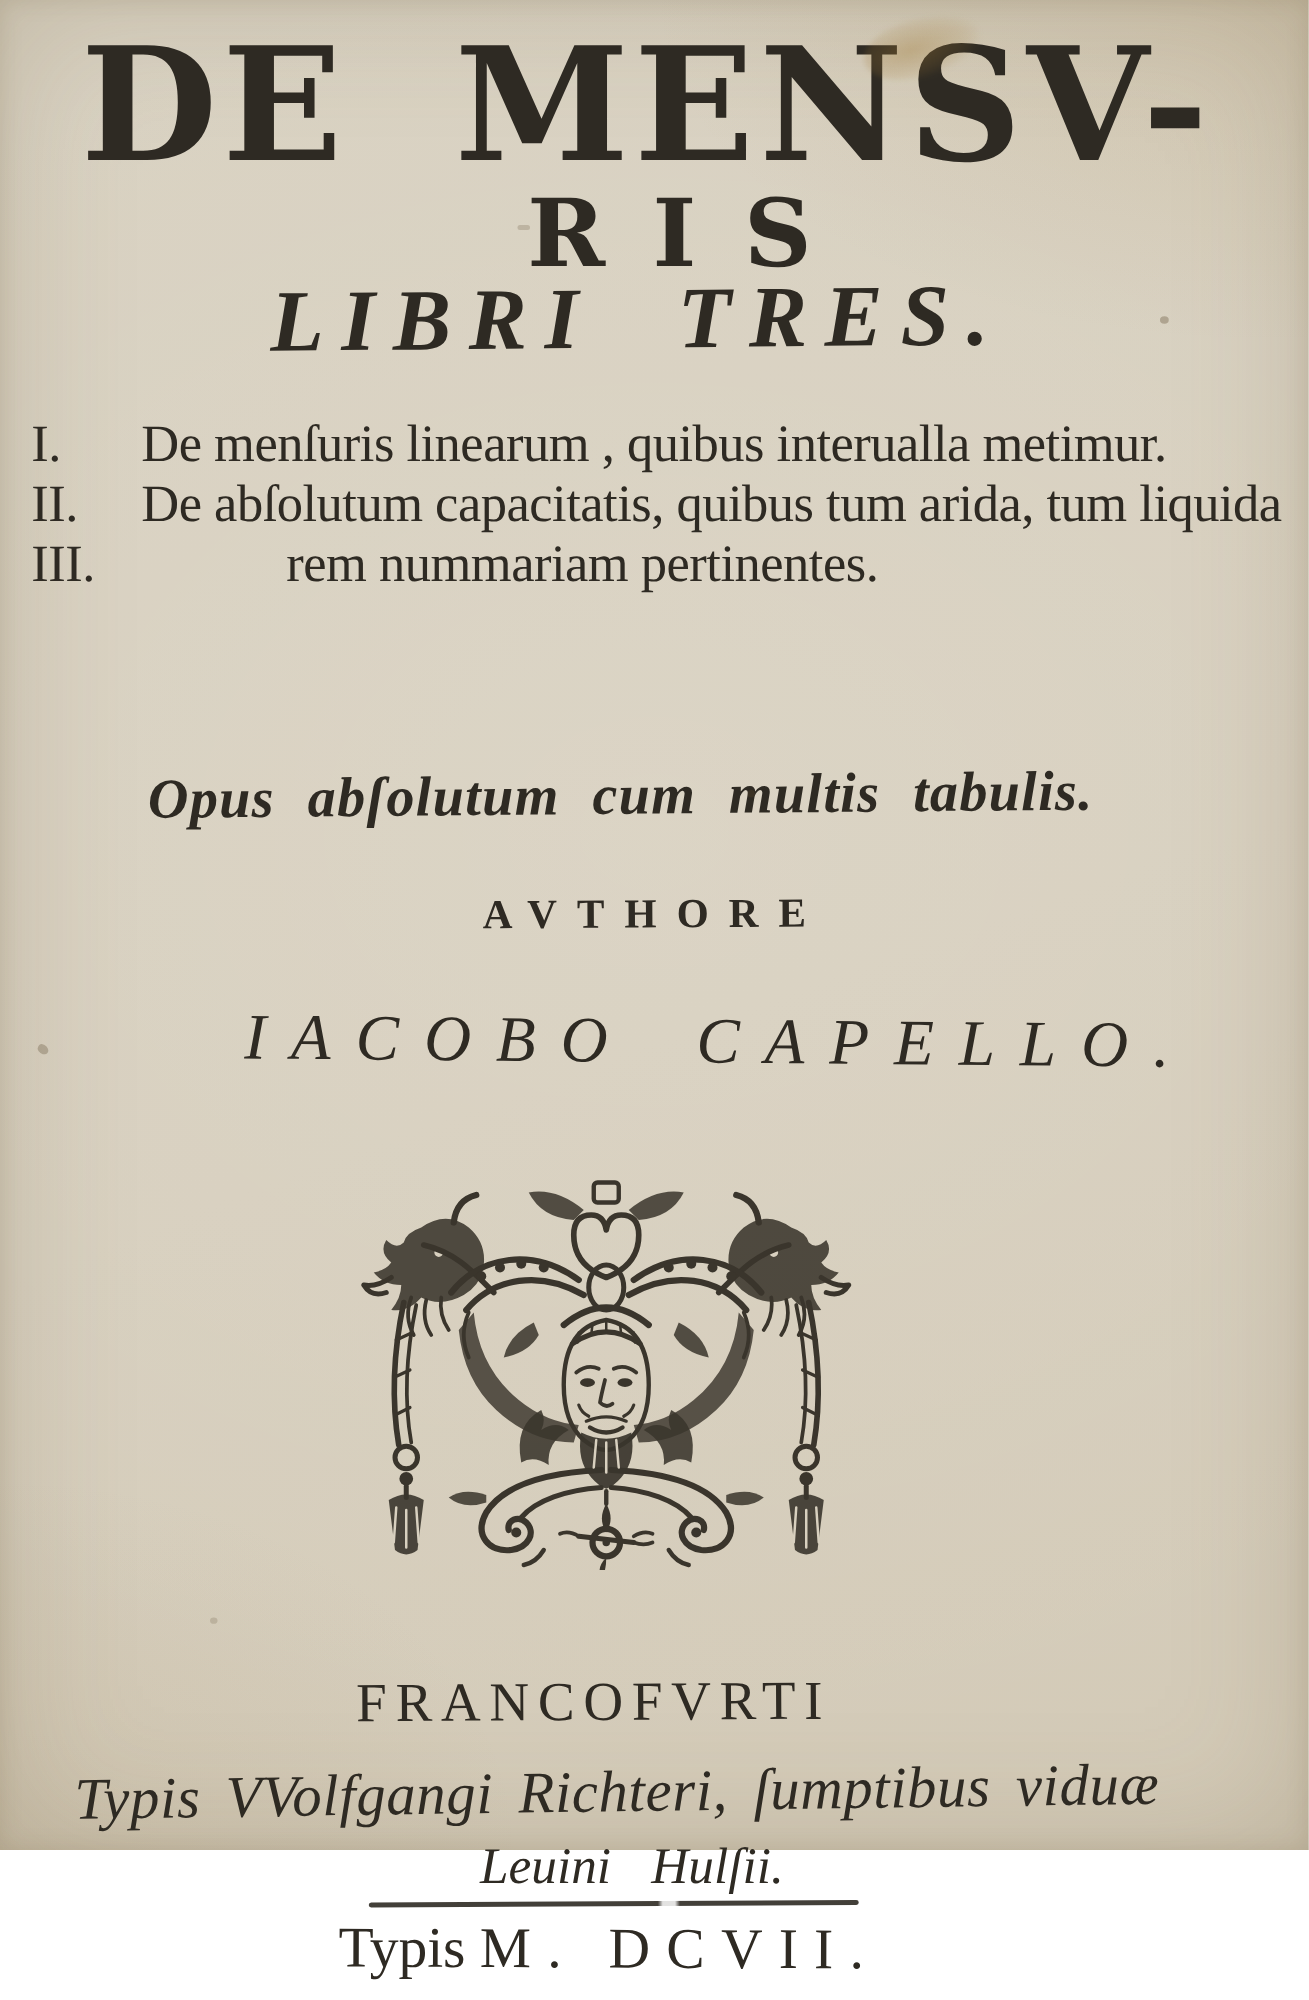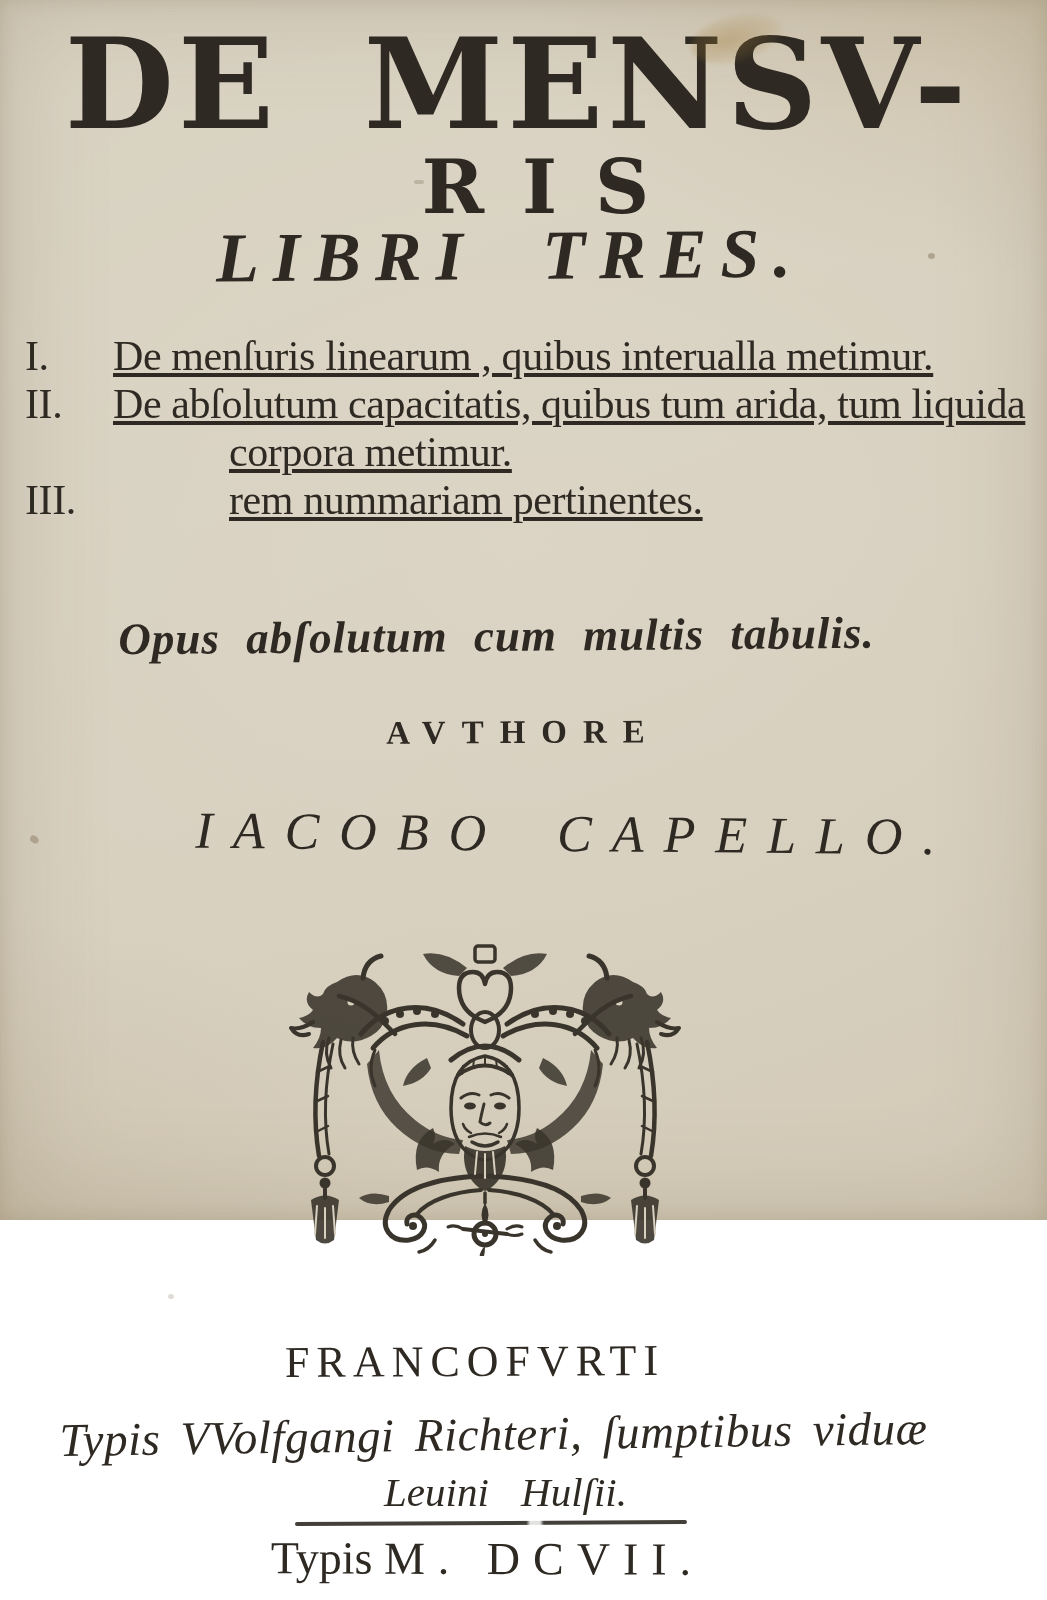--- a/index.html
+++ b/index.html
@@ -10,21 +10,21 @@
     --stain:#a98b58;
   }
   *{margin:0;padding:0;box-sizing:border-box;}
   html,body{width:1047px;height:1600px;overflow:hidden;}
   body{
     font-family:"Liberation Serif", serif;
     color:var(--ink);
   }
   .page{
     position:relative;
-    width:1047px;height:1220px;
+    width:1047px;height:1480px;
     background:
       radial-gradient(900px 500px at 97% 0%, rgba(150,118,60,.14), transparent 55%),
       radial-gradient(700px 500px at 0% 100%, rgba(140,115,70,.10), transparent 60%),
       radial-gradient(1400px 1100px at 50% 45%, rgba(255,255,252,.10), transparent 70%),
       linear-gradient(160deg,#d9d2c2 0%, #d7cfbe 55%, #d3cab7 100%);
     box-shadow: inset 0 0 110px rgba(110,92,58,.22), inset 0 0 18px rgba(110,92,58,.18);
   }
   .block{position:absolute;left:0;right:0;text-align:center;white-space:nowrap;}
 
   .title1{
@@ -56,21 +56,21 @@
   }
   .contents{
     position:absolute;
     top:332px;left:25px;right:20px;
     font-size:42px;
     line-height:48px;
     letter-spacing:-0.4px;
   }
   .toc-row{display:flex;align-items:flex-start;}
   .toc-num{flex:0 0 88px;}
-  .toc-text{flex:1;text-decoration:underline;}
+  .toc-text{flex:1;}
   .toc-line2{margin-left:116px;}
 
   .opus{
     top:610px;
     font-style:italic;
     font-weight:bold;
     font-size:45px;
     word-spacing:14px;
     letter-spacing:1px;
     transform:translateX(-27px) rotate(-0.5deg);
@@ -169,21 +169,20 @@
       <div class="toc-num">I.</div>
       <div class="toc-text">
         <div>De menſuris linearum , quibus interualla metimur.</div>
         <div class="toc-line2"></div>
       </div>
     </div>
     <div class="toc-row">
       <div class="toc-num">II.</div>
       <div class="toc-text">
         <div>De abſolutum capacitatis, quibus tum arida, tum liquida</div>
-        <div class="toc-line2">corpora metimur.</div>
       </div>
     </div>
     <div class="toc-row">
       <div class="toc-num">III.</div>
       <div class="toc-text">
         <div class="toc-line2">rem nummariam pertinentes.</div>
       </div>
     </div>
   </div>
 

